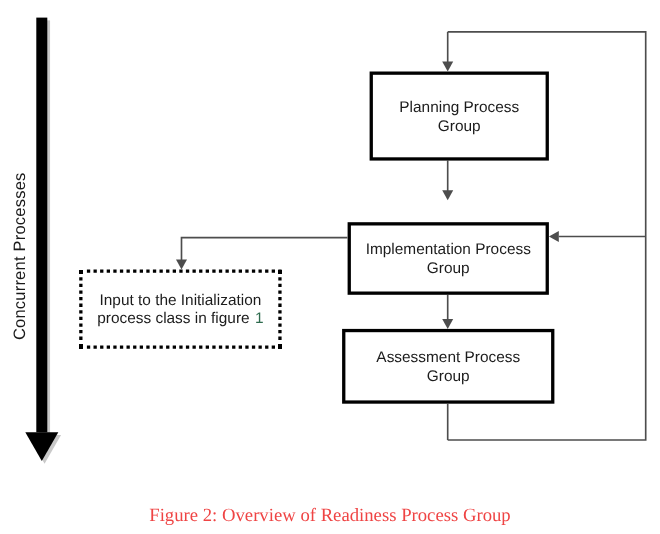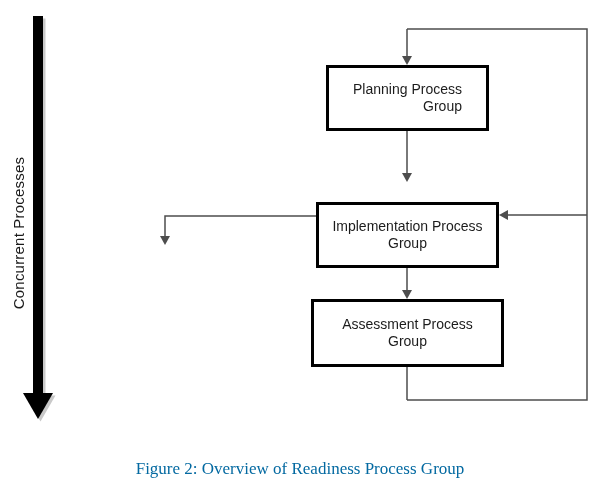--- a/index.html
+++ b/index.html
@@ -38,40 +38,40 @@
     border: 3px solid #000000;
     display: flex;
     align-items: center;
     justify-content: center;
     text-align: center;
     color: #1c1c1c;
     font-size: 14px;
     line-height: 1.2;
   }
   .node span { white-space: pre-line; }
-  .node.planning       { left: 326px; top: 65px;  width: 163px; height: 66px; text-align: right; }
+  .node.planning       { left: 336px; top: 65px;  width: 163px; height: 81px; }
   .node.implementation { left: 316px; top: 182px; width: 183px; height: 66px; margin-top: 20px; }
   .node.assessment     { left: 311px; top: 299px; width: 193px; height: 68px; }
   .node.inputbox {
     left: 72px; top: 245px; width: 184px; height: 72px;
     border: 3px dotted #000000;
   }
   .figlink {
     color: #2e6b4e;
     margin-left: 1px;
     cursor: pointer;
   }
   .caption {
     position: absolute;
     left: 0; right: 0;
     top: 459px;
     text-align: center;
     font-family: "Liberation Serif", serif;
     font-size: 17px;
-    color: #0369a1;
+    color: #ef4444;
   }
 </style>
 </head>
 <body>
 
 <div class="stage">
 
   <svg class="connectors" viewBox="0 0 600 485" xmlns="http://www.w3.org/2000/svg">
 
     <g transform="translate(2.5,2.5)" fill="#c9c9c9">
@@ -124,16 +124,20 @@
   <div class="node implementation">
     <span>Implementation Process
 Group</span>
   </div>
 
   <div class="node assessment">
     <span>Assessment Process
 Group</span>
   </div>
 
+  <div class="node inputbox">
+    <span><span>Input to the Initialization
+process class in figure </span><span class="figlink">1</span></span>
+  </div>
 
   <div class="caption">Figure 2: Overview of Readiness Process Group</div>
 
 </div>
 
 </body></html>

